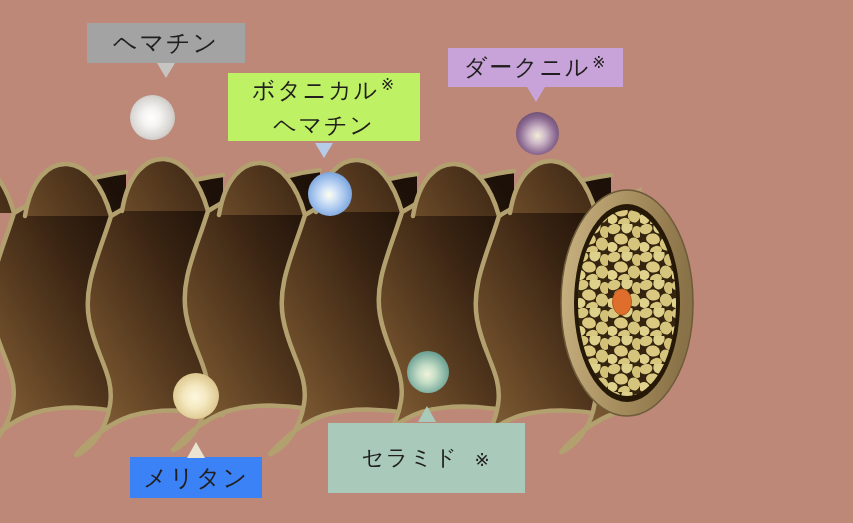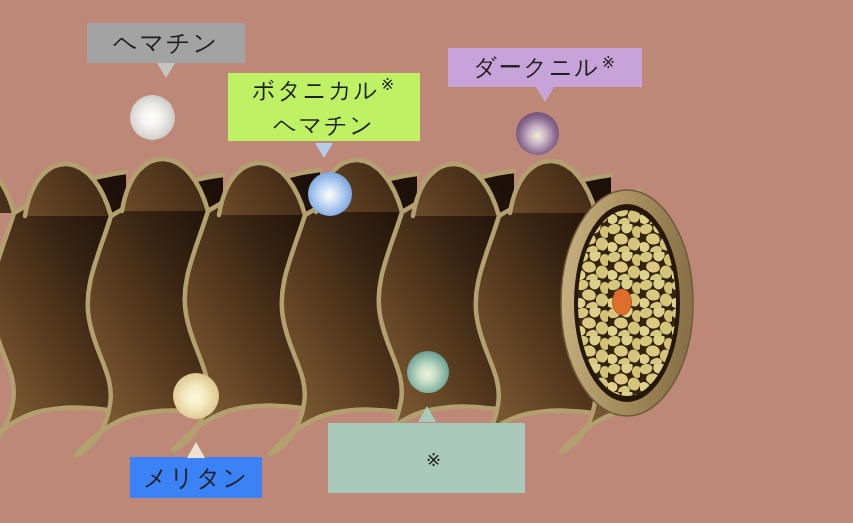--- a/index.html
+++ b/index.html
@@ -48,21 +48,21 @@
   .ptr{position:absolute;width:0;height:0;left:50%;margin-left:-9px;}
   .ptr-down{bottom:-15px;border-left:9px solid transparent;border-right:9px solid transparent;border-top-width:15px;border-top-style:solid;}
   .ptr-up{top:-16px;border-left:9px solid transparent;border-right:9px solid transparent;border-bottom-width:16px;border-bottom-style:solid;}
 
   .label-hematin{left:87px;top:23px;width:158px;height:40px;background:#a3a3a3;font-size:24px;}
   .label-hematin .ptr-down{border-top-color:#c6c5c2;}
 
   .label-keratin{left:228px;top:73px;width:192px;height:68px;background:#bef264;font-size:23px;line-height:32px;}
   .label-keratin .ptr-down{border-top-color:#b5cbe8;bottom:-17px;}
 
-  .label-darknil{left:448px;top:48px;width:194px;height:39px;background:#c7a3d9;font-size:23px;}
+  .label-darknil{left:448px;top:48px;width:175px;height:39px;background:#c7a3d9;font-size:23px;}
   .label-darknil .ptr-down{border-top-color:#c7a3d9;}
 
   .label-melitan{left:130px;top:457px;width:132px;height:41px;background:#3b82f6;font-size:24px;}
   .label-melitan .ptr-up{border-bottom-color:#eae3d1;top:-15px;}
 
   .label-ceramide{left:328px;top:423px;width:197px;height:70px;background:#a9cabb;font-size:22px;line-height:32px;}
   .label-ceramide .ptr-up{border-bottom-color:#a9cabb;top:-17px;}
 </style>
 </head>
 <body>
@@ -182,18 +182,19 @@
 
   <div class="label label-melitan">
     <div class="ln">
         <span>メリタン</span>
       </div>
     <div class="ptr ptr-up"></div>
   </div>
 
   <div class="label label-ceramide">
     <div class="ln">
+      <span>セラミド</span>
         <span class="mark-gap">※</span>
     </div>
     <div class="ptr ptr-up"></div>
   </div>
 
 </div>
 
 </body></html>

